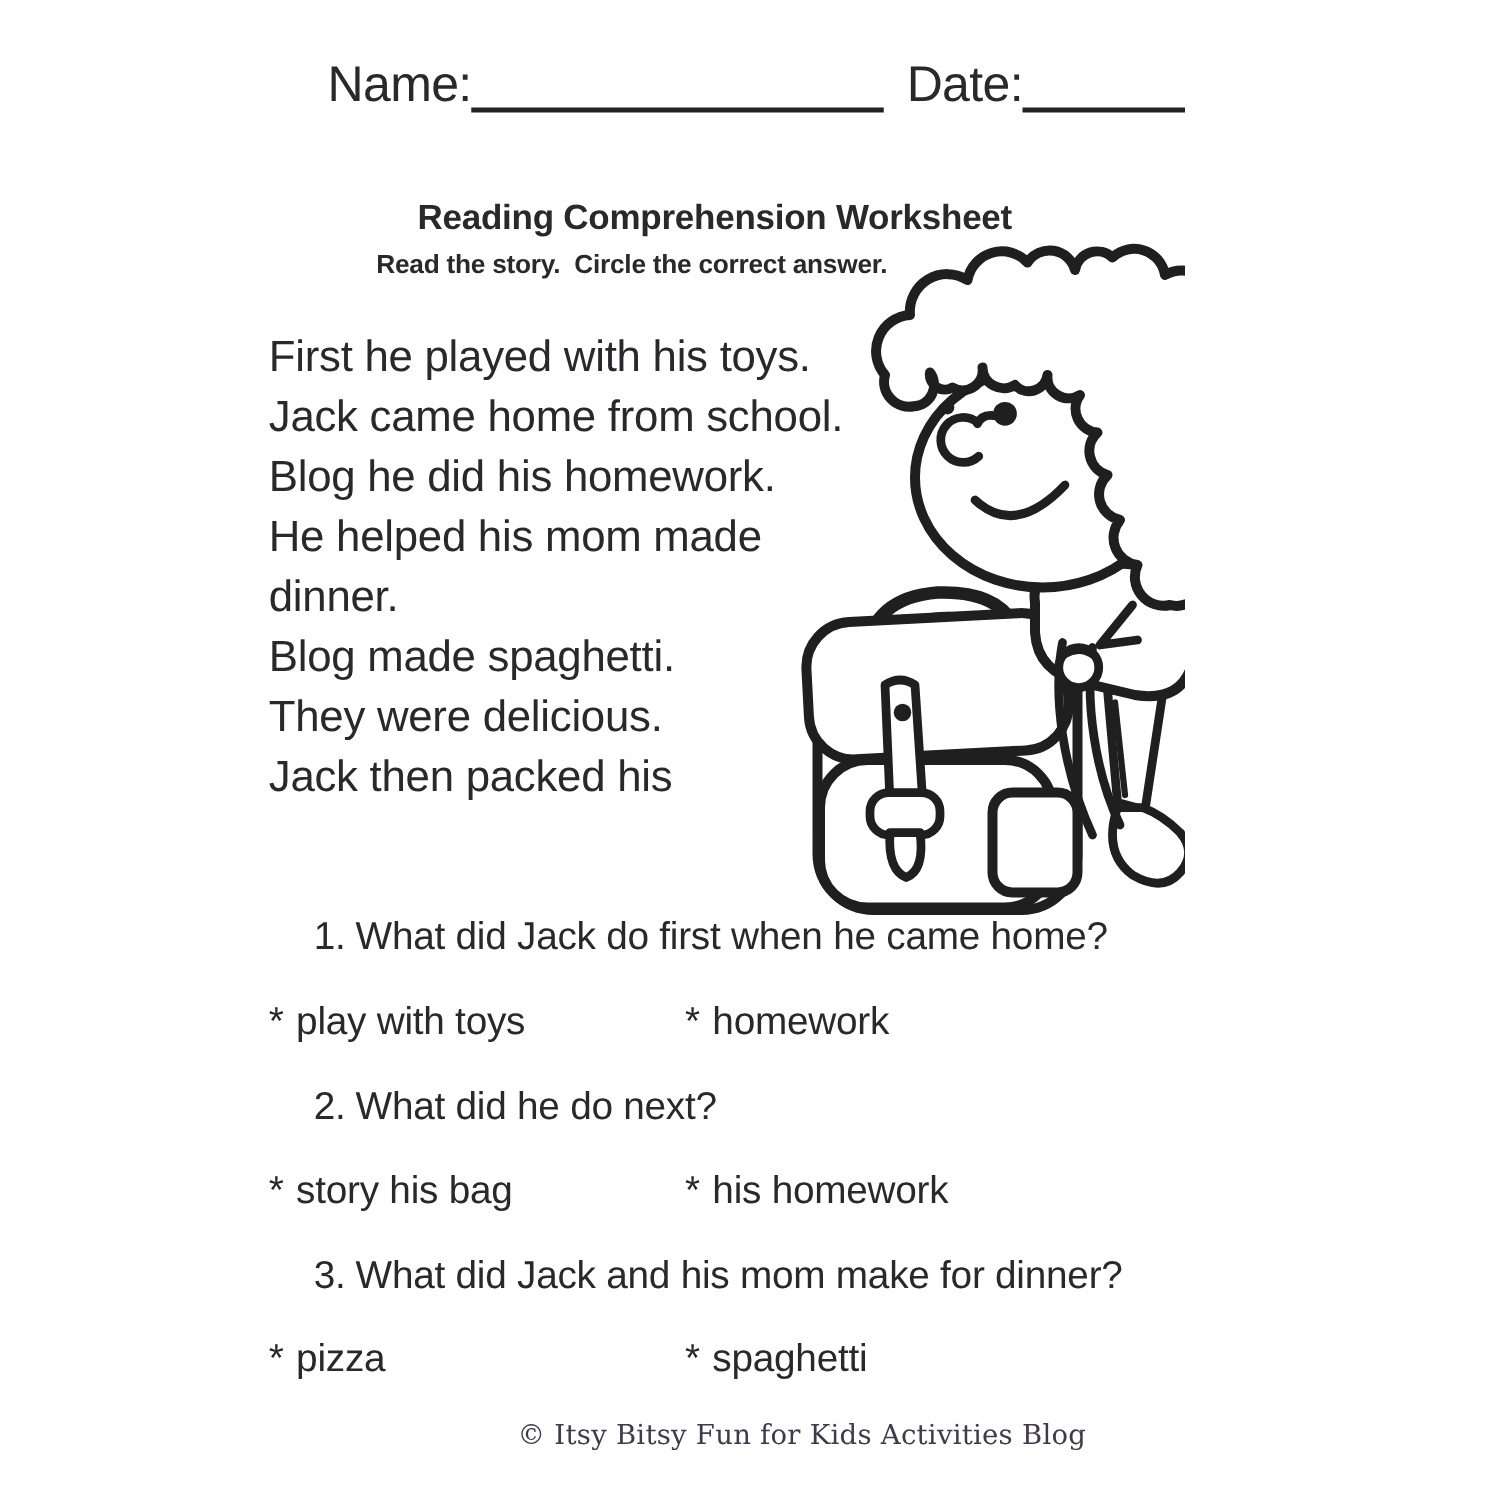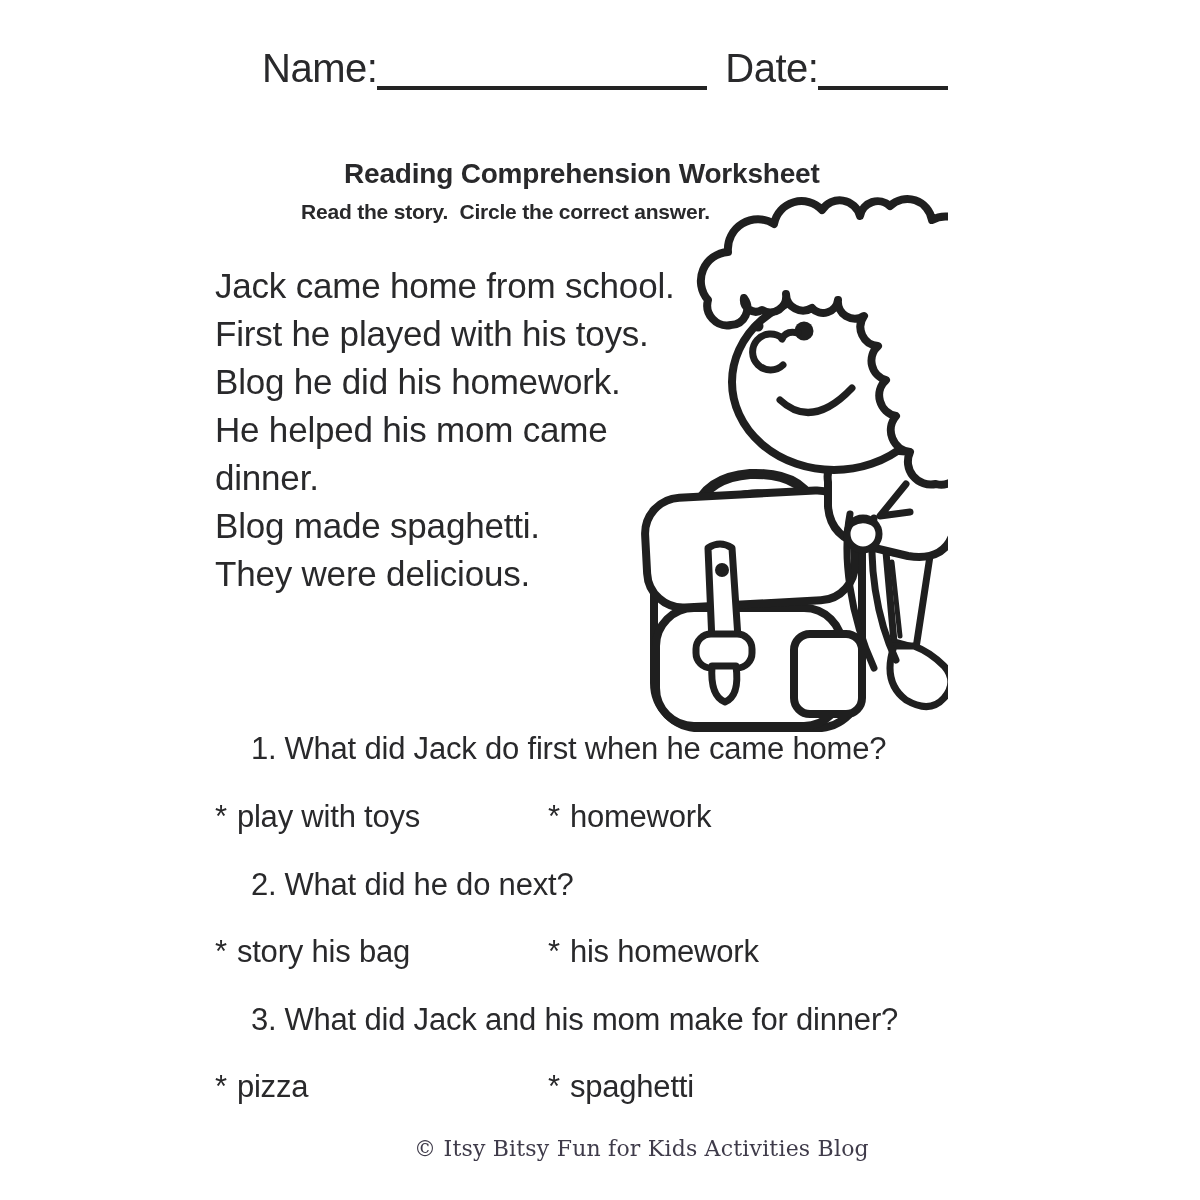--- a/index.html
+++ b/index.html
@@ -10,21 +10,21 @@
   }
   .abs{position:absolute;}
   
   .header-row{left:262px;top:44px;display:flex;align-items:flex-end;white-space:nowrap;}
   .hdr-label{font-size:40px;font-weight:400;letter-spacing:-0.5px;line-height:1.1;}
   .blank{display:inline-block;border-bottom:4px solid #232323;height:42px;}
   .name-blank{width:330px;}
   .date-blank{width:204px;}
   .hdr-gap{display:inline-block;width:18px;}
   
-  .title{left:344px;top:158px;font-size:28px;font-weight:700;letter-spacing:-0.2px;}
+  .title{left:334px;top:158px;font-size:28px;font-weight:700;letter-spacing:-0.2px;}
   .subtitle{left:301px;top:200px;font-size:21px;font-weight:700;white-space:pre;letter-spacing:-0.2px;}
   
   .story{left:215px;top:262px;font-size:35px;line-height:48px;letter-spacing:-0.2px;}
   
   .q{left:215px;font-size:31px;letter-spacing:-0.2px;white-space:nowrap;margin-left:36px;}
   .q .qnum{margin-right:8px;}
   .opt-row{left:0;width:1200px;font-size:31px;letter-spacing:-0.2px;}
   .opt{position:absolute;white-space:nowrap;}
   .opt .bullet{margin-right:10px;}
   .opt.c1{left:215px;}
@@ -49,27 +49,28 @@
       <span class="blank name-blank"></span>
       <span class="hdr-gap"></span>
       <span class="hdr-label">Date:</span>
       <span class="blank date-blank"></span>
   </div>
 
   <div class="abs title">Reading Comprehension Worksheet</div>
   <div class="abs subtitle">Read the story.  Circle the correct answer.</div>
 
   <div class="abs story">
+    <div>First he played with his toys.</div>
     <div>Jack came home from school.</div>
-    <div>First he played with his toys.</div>
     <div>Blog he did his homework.</div>
-    <div>He helped his mom came</div>
+    <div>He helped his mom made</div>
     <div>dinner.</div>
     <div>Blog made spaghetti.</div>
     <div>They were delicious.</div>
+    <div>Jack then packed his</div>
   </div>
 
   <svg class="abs illu" viewBox="0 0 392 556" aria-hidden="true">
     <g fill="#ffffff" stroke="#1f1f1f" stroke-width="8" stroke-linecap="round" stroke-linejoin="round">
 
       <path d="M258,362 L302,366 L288,458 L266,452 Z" stroke-width="7"></path>
       <path d="M264,372 L272,446" fill="none" stroke-width="5"></path>
 
       <path d="M266,456 Q254,492 278,510 Q302,524 316,508 Q330,492 316,476 Q302,462 286,456 Z" stroke-width="7"></path>
 

